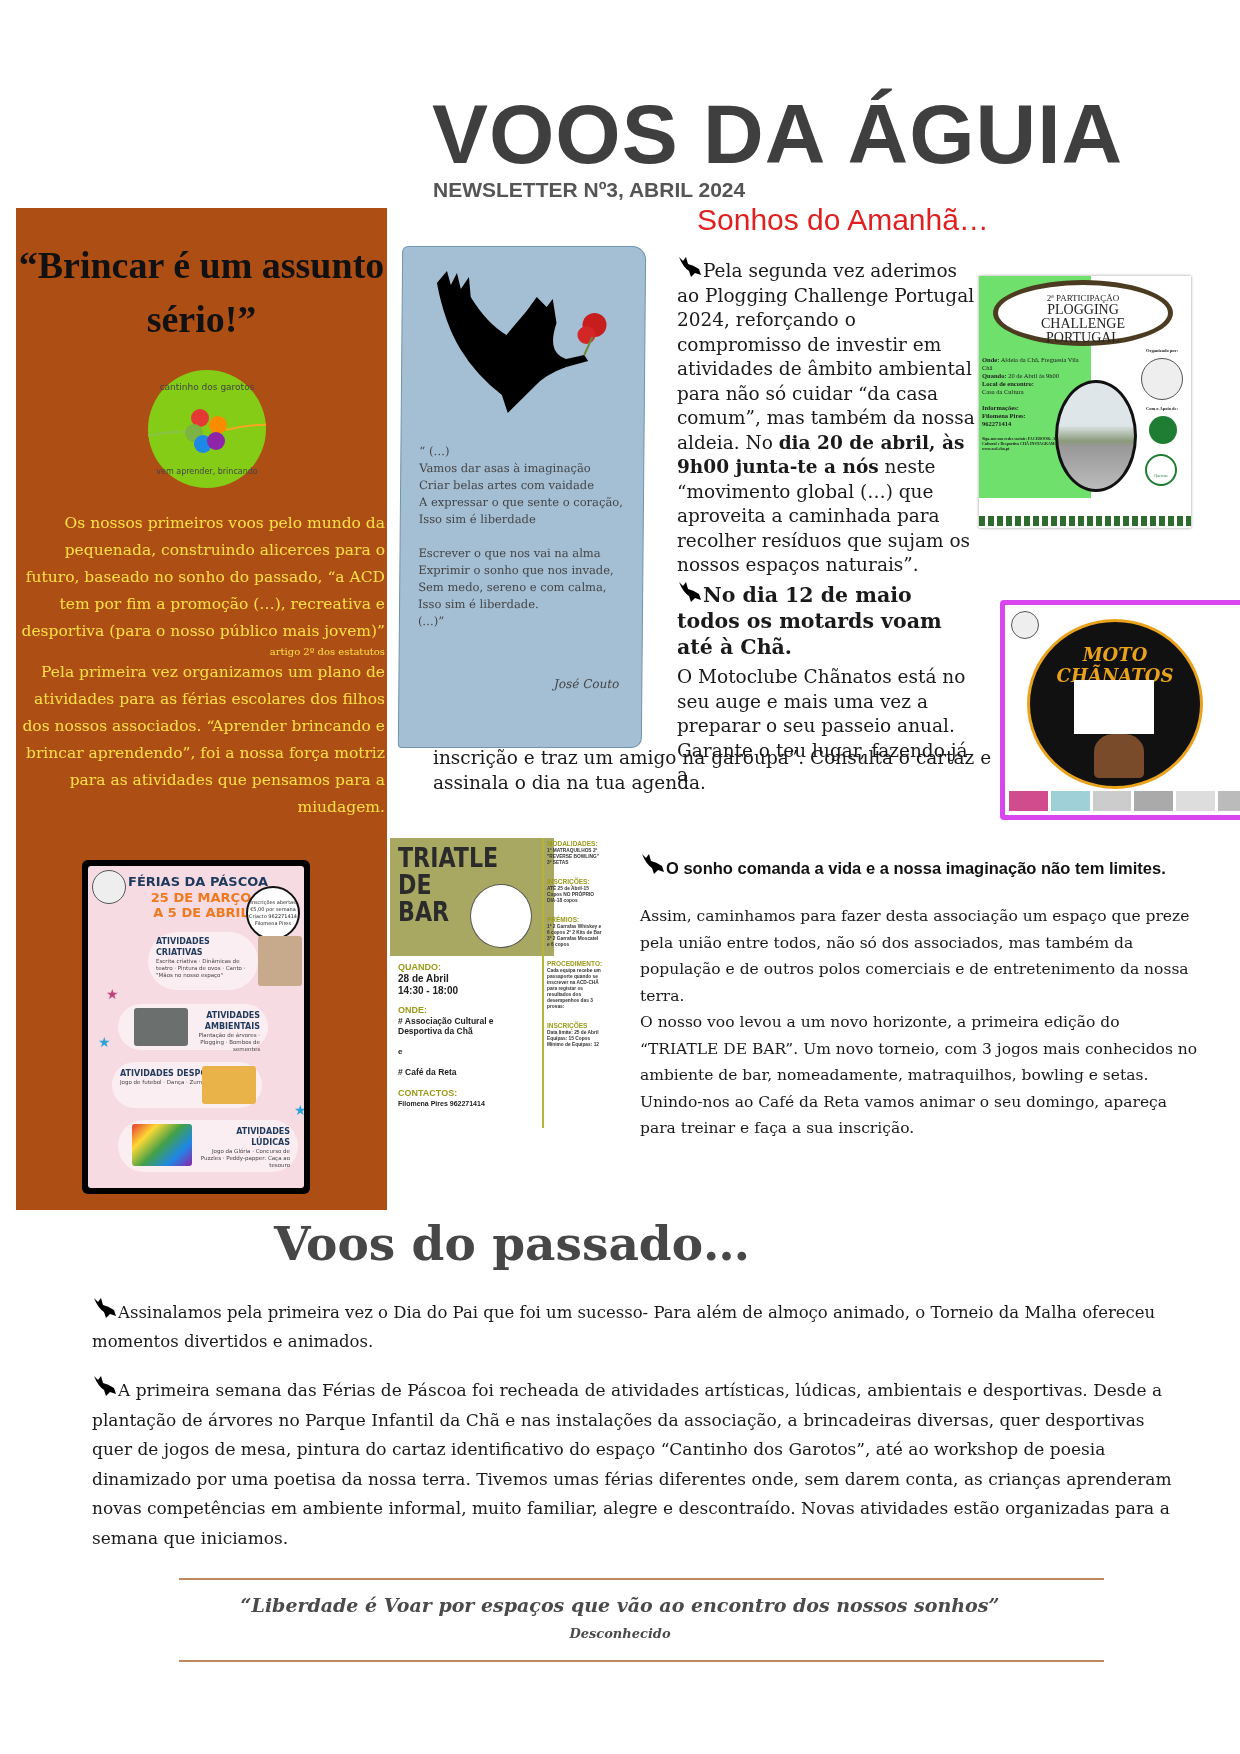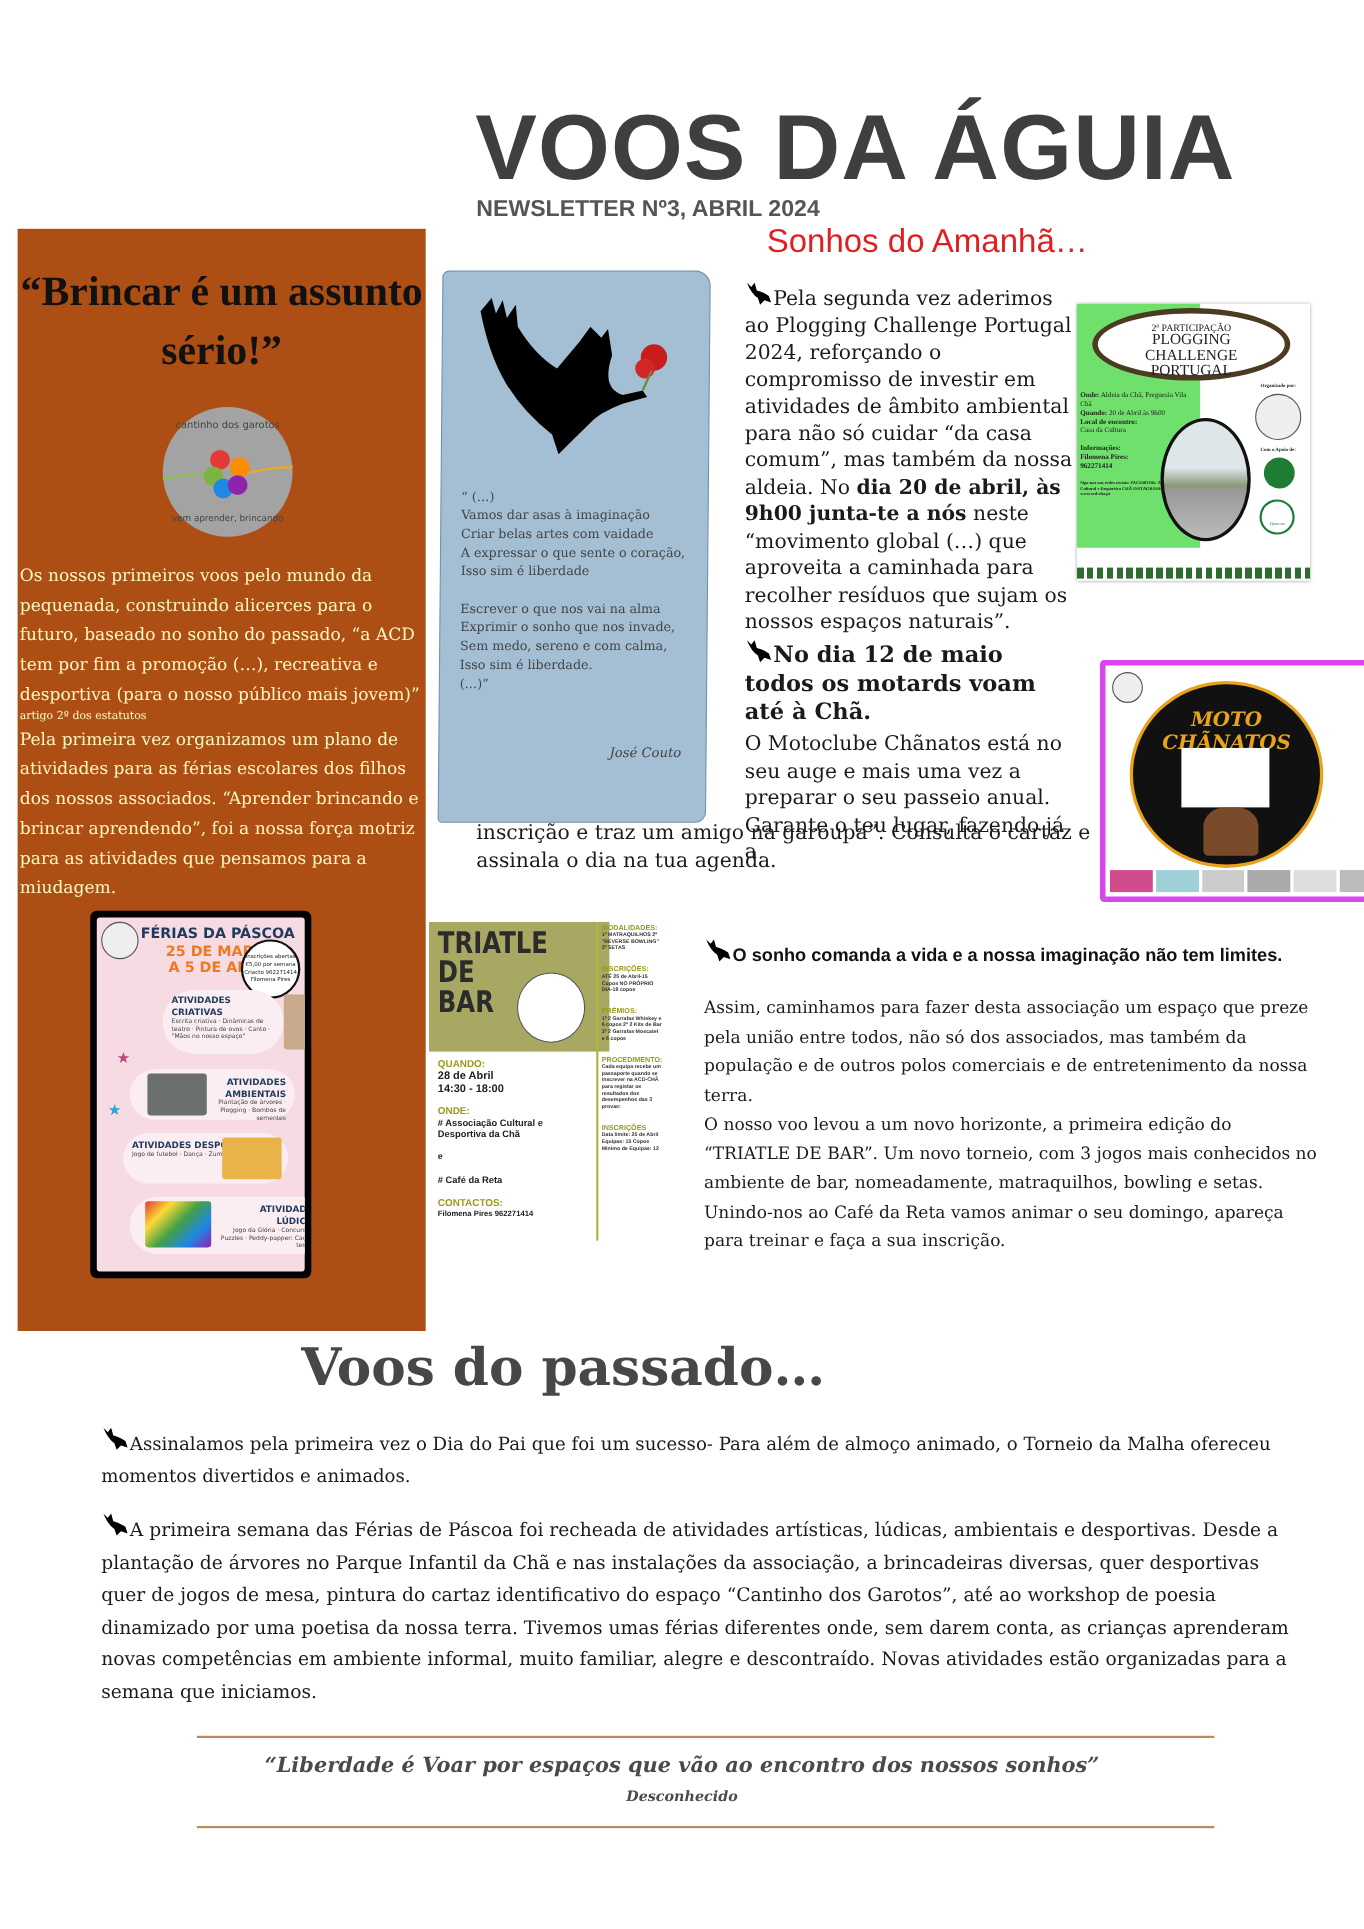--- a/index.html
+++ b/index.html
@@ -4,26 +4,26 @@
 <style>
   html,body{margin:0;padding:0;background:#fff;}
   body{width:1240px;height:1754px;position:relative;overflow:hidden;font-family:"DejaVu Serif",serif;color:#222;}
   .abs{position:absolute;}
   .title{left:432px;top:92px;font-family:"Liberation Sans",sans-serif;font-weight:bold;font-size:84px;color:#3f3f3f;letter-spacing:1px;line-height:1;}
   .subtitle{left:433px;top:178px;font-family:"Liberation Sans",sans-serif;font-weight:bold;font-size:21px;color:#555;}
   .section-red{left:697px;top:203px;font-family:"Liberation Sans",sans-serif;font-size:30px;color:#e02020;}
   
   .panel{left:16px;top:208px;width:371px;height:1002px;background:#ad4f15;}
   .panel-quote{position:absolute;left:0;right:0;top:30px;text-align:center;font-family:"Liberation Serif",serif;font-weight:bold;font-size:38px;line-height:54px;color:#111;}
-  .logo{position:absolute;left:132px;top:162px;width:118px;height:118px;border-radius:50%;background:#a3a3a3;}
+  .logo{position:absolute;left:132px;top:162px;width:118px;height:118px;border-radius:50%;background:#84cc16;}
   .logo-text-top{position:absolute;left:0;right:0;top:12px;text-align:center;font-family:"DejaVu Sans",sans-serif;font-size:9px;color:#444;}
   .logo-text-bot{position:absolute;left:0;right:0;bottom:12px;text-align:center;font-family:"DejaVu Sans",sans-serif;font-size:8px;color:#444;}
-  .panel-body{position:absolute;left:2px;right:2px;top:302px;text-align:left;font-family:"DejaVu Serif",serif;font-size:15.5px;line-height:27px;color:#fef9c3;}
+  .panel-body{position:absolute;left:2px;right:2px;top:302px;text-align:right;font-family:"DejaVu Serif",serif;font-size:15.5px;line-height:27px;color:#fde047;}
   .panel-small{font-size:10px;line-height:14px;display:block;}
-  .poster-ferias{position:absolute;left:66px;top:620px;width:201px;height:334px;background:#000;border-radius:6px;}
+  .poster-ferias{position:absolute;left:66px;top:652px;width:228px;height:334px;background:#000;border-radius:6px;}
   .poster-ferias .inner{position:absolute;left:6px;top:6px;right:6px;bottom:6px;background:#f7dbe3;border-radius:3px;overflow:hidden;font-family:"DejaVu Sans",sans-serif;}
   .pf-title{position:absolute;left:40px;top:8px;font-weight:bold;font-size:13px;color:#1e3a5c;}
   .pf-dates{position:absolute;left:58px;top:24px;font-weight:bold;font-size:13px;color:#ee7a20;line-height:15px;text-align:center;}
   .pf-badge{position:absolute;right:4px;top:20px;width:50px;height:50px;border-radius:50%;border:2px solid #111;background:#fff;font-size:5px;text-align:center;display:flex;align-items:center;justify-content:center;line-height:7px;}
   .pf-block{position:absolute;background:#fbeef2;border-radius:30px;}
   .pf-h{font-weight:bold;font-size:8px;color:#1e3a5c;line-height:11px;}
   .pf-s{font-size:5.5px;color:#444;line-height:7px;}
   .pf-img{position:absolute;border-radius:3px;}
   .star{position:absolute;font-size:14px;}
   

